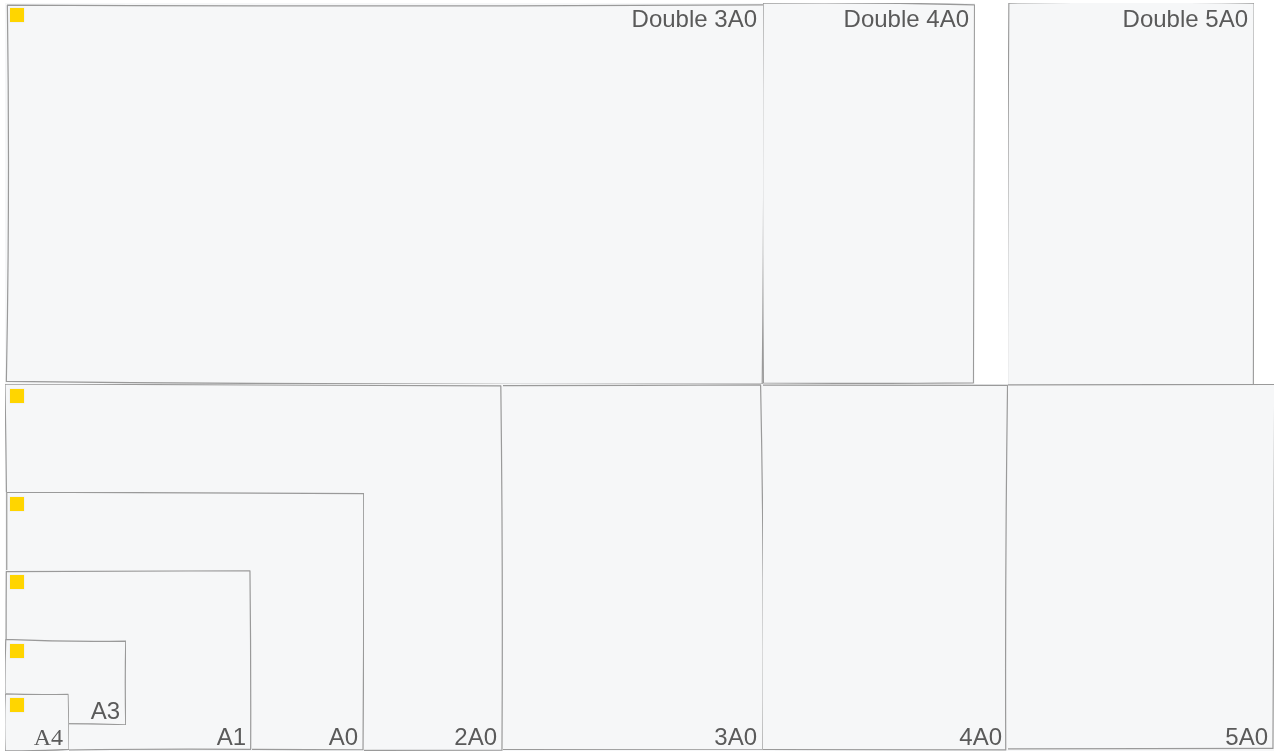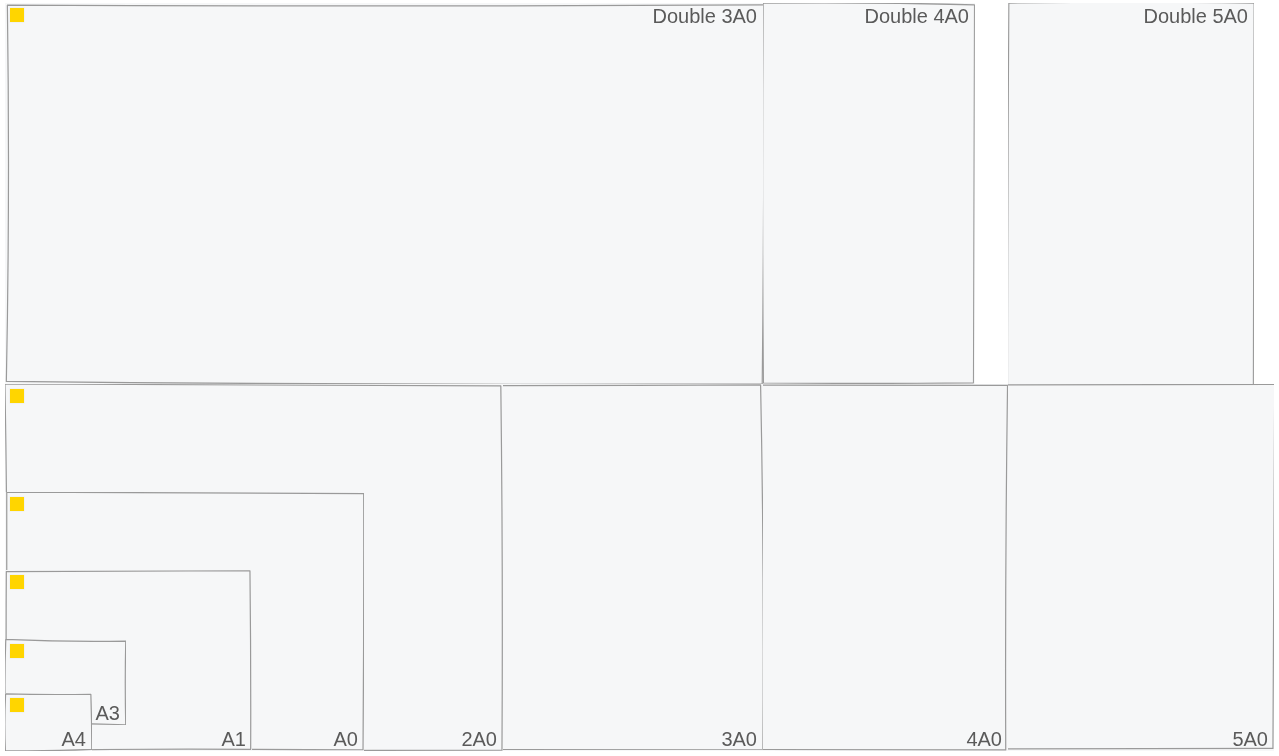--- a/index.html
+++ b/index.html
@@ -39,21 +39,21 @@
     position: absolute;
     width: 14px;
     height: 14px;
     background: #ffd500;
     top: 5px;
     left: 5px;
     box-shadow: 0 0 0 0.5px rgba(0,0,0,0.05);
   }
   .label {
     position: absolute;
-    font-size: 20px;
+    font-size: 24px;
     color: #5a5a5a;
     white-space: nowrap;
     user-select: none;
   }
   .label.br {
     right: 6px;
     bottom: 0px;
   }
   .label.tr {
     right: 6px;
@@ -122,20 +122,20 @@
       <div class="token"></div>
       <div class="label br">A1</div>
     </div>
     <div class="sheet" style="left: 5px; top: 639px; width: 121px; height: 86px; z-index: 11;">
       <svg class="border" viewBox="0 0 121 86" preserveAspectRatio="none">
         <path d="M 0.7820884773662551 0.3120987654320987 Q 59.7554012345679 3.066960905349794 120.73778806584362 2.0739711934156375 Q 119.82345884773663 44.250820987654315 120.71324074074074 85.75930041152263 Q 59.406084362139914 83.59073045267489 0.560298353909465 85.44216049382716 Q -0.7858991769547325 43.21183333333333 0.7820884773662551 0.3120987654320987 Z"></path>
       </svg>
       <div class="token"></div>
       <div class="label br">A3</div>
     </div>
-    <div class="sheet" style="left: 5px; top: 693px; width: 87px; height: 58px; z-index: 12;">
+    <div class="sheet" style="left: 5px; top: 693px; width: 64px; height: 58px; z-index: 12; font-family: Liberation Serif, serif;">
       <svg class="border" viewBox="0 0 87 58" preserveAspectRatio="none">
         <path d="M 0.5955864197530865 0.8564609053497942 Q 42.43368930041153 1.944261316872428 85.85005144032922 1.2356172839506172 Q 86.71458641975309 27.348368312757202 86.78352880658436 56.30860082304527 Q 43.09375514403292 58.25667283950618 0.40342592592592597 57.571707818930044 Q -0.8488456790123455 30.066417695473252 0.5955864197530865 0.8564609053497942 Z"></path>
       </svg>
       <div class="token"></div>
       <div class="label br">A4</div>
     </div>
   </div>
 
 </body></html>

